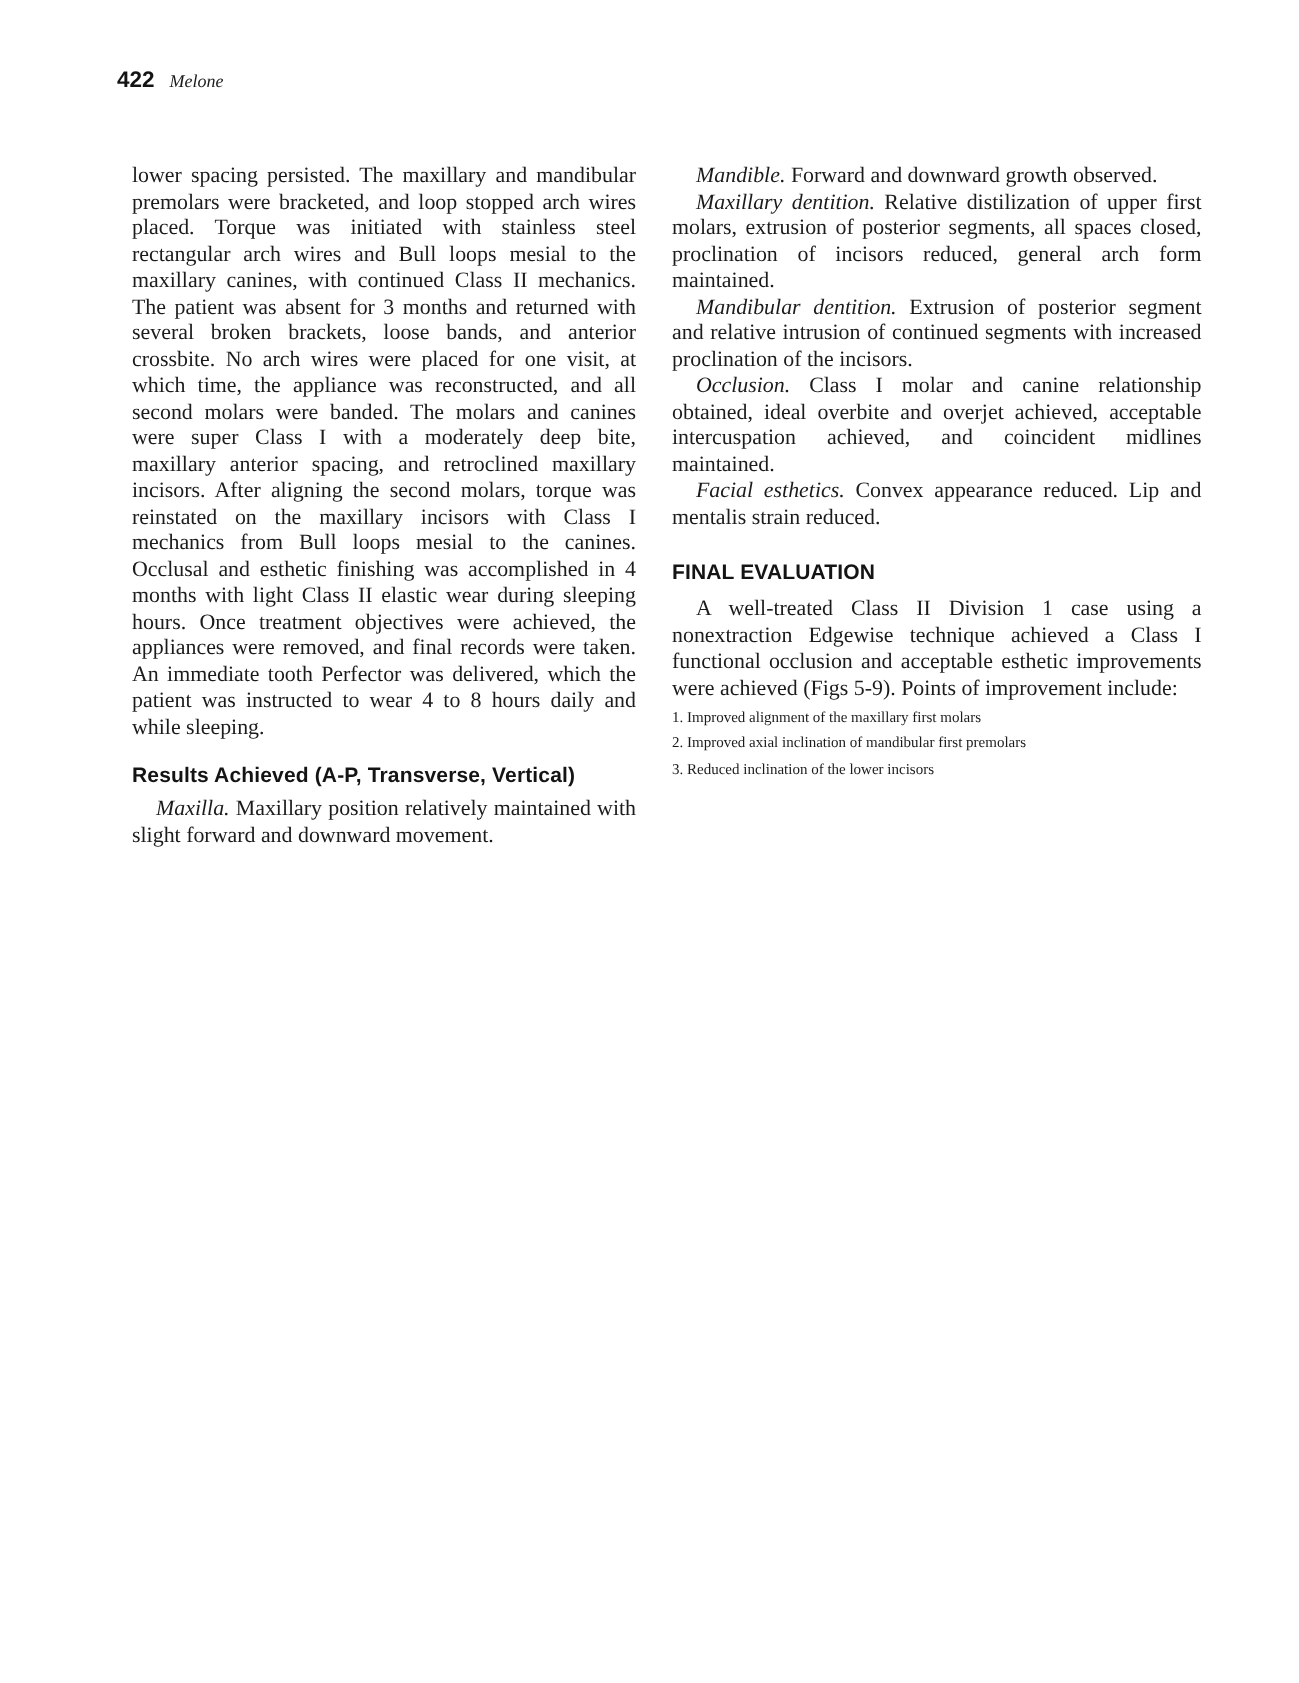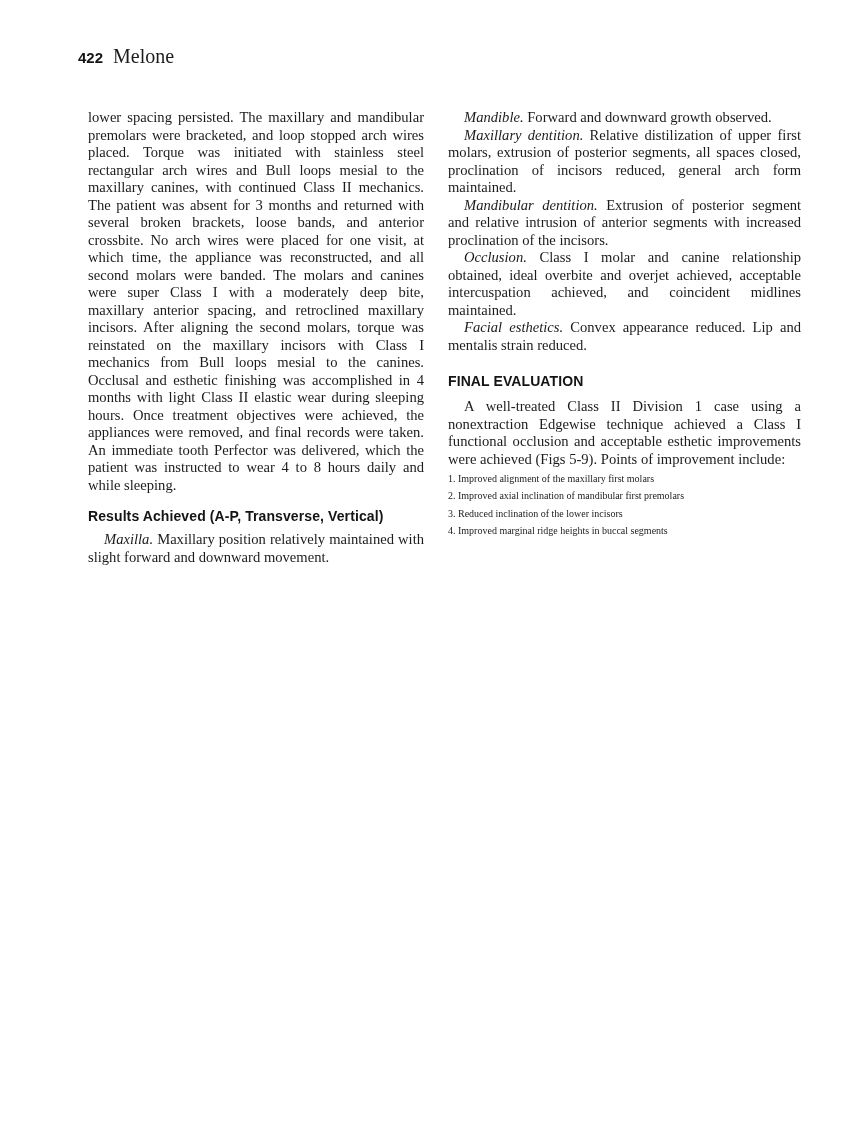--- a/index.html
+++ b/index.html
@@ -36,21 +36,22 @@
     align-items: baseline;
     gap: 10px;
   }
   .page-number {
     font-family: "Liberation Sans", sans-serif;
     font-weight: bold;
     font-size: 15px;
     color: #141414;
   }
   .author-name {
-    font-size: 20px;
+    font-style: italic;
+    font-size: 12px;
   }
   .header-right {
     text-align: right;
     font-style: italic;
     font-size: 12.8px;
     line-height: 16.5px;
     color: #1b1b1b;
   }
 
   
@@ -112,33 +113,32 @@
       <h3 class="subheading">Results Achieved (A-P, Transverse, Vertical)</h3>
 
       <p class="par indent"><i class="lead">Maxilla.</i> <span>Maxillary position relatively maintained with slight forward and downward movement.</span></p>
     </div>
 
     <div class="col-right">
       <p class="par indent"><i class="lead">Mandible.</i> <span>Forward and downward growth observed.</span></p>
 
       <p class="par indent"><i class="lead">Maxillary dentition.</i> <span>Relative distilization of upper first molars, extrusion of posterior segments, all spaces closed, proclination of incisors reduced, general arch form maintained.</span></p>
 
-      <p class="par indent"><i class="lead">Mandibular dentition.</i> <span>Extrusion of posterior segment and relative intrusion of anterior segments with increased proclination of the incisors.</span></p>
+      <p class="par indent"><i class="lead">Mandibular dentition.</i> <span>Extrusion of posterior segment and relative intrusion of continued segments with increased proclination of the incisors.</span></p>
 
       <p class="par indent"><i class="lead">Occlusion.</i> <span>Class I molar and canine relationship obtained, ideal overbite and overjet achieved, acceptable intercuspation achieved, and coincident midlines maintained.</span></p>
 
       <p class="par indent"><i class="lead">Facial esthetics.</i> <span>Convex appearance reduced. Lip and mentalis strain reduced.</span></p>
 
       <h3 class="subheading caps">FINAL EVALUATION</h3>
 
       <p class="par indent">A well-treated Class II Division 1 case using a nonextraction Edgewise technique achieved a Class I functional occlusion and acceptable esthetic improvements were achieved (Figs 5-9). Points of improvement include:</p>
 
       <div class="improvement-list">
         <div class="list-item">1. Improved alignment of the maxillary first molars</div>
         <div class="list-item">2. Improved axial inclination of mandibular first premolars</div>
         <div class="list-item">3. Reduced inclination of the lower incisors</div>
-        <div class="list-item">4. Improved marginal ridge heights in buccal segments</div>
       </div>
     </div>
 
   </div>
 
 </div>
 
 </body></html>

